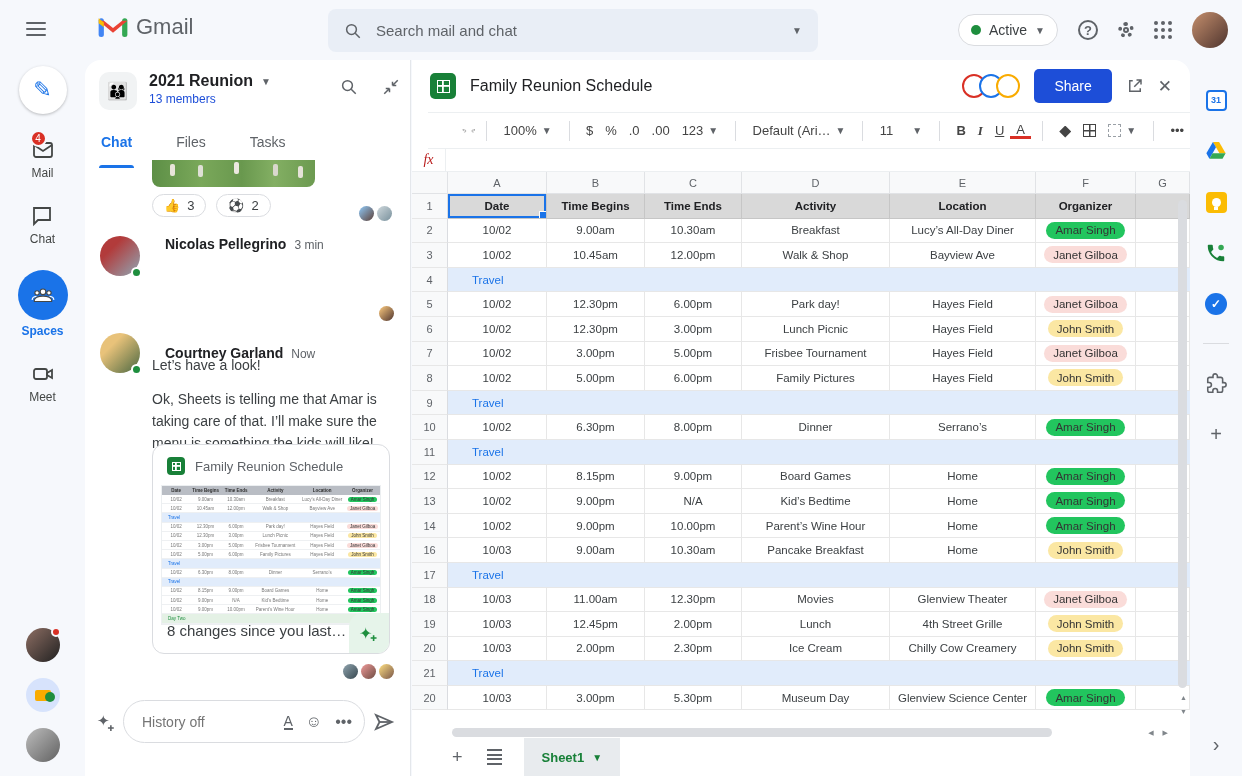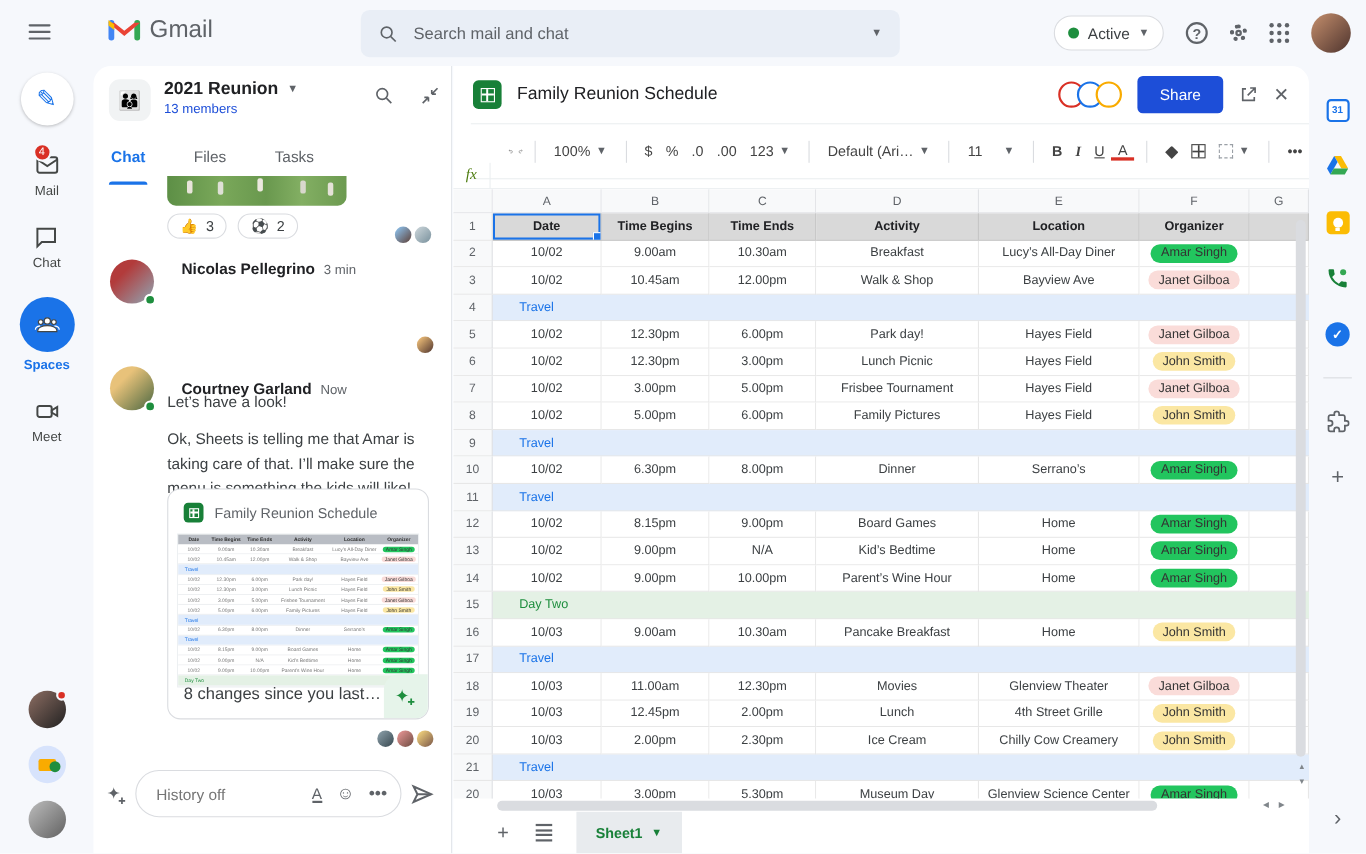--- a/index.html
+++ b/index.html
@@ -104,34 +104,34 @@
   .si28 .tbl { width:13px; height:13px; }
   .si18 .tbl { width:9px; height:9px; }
   .sp-title { font-size:16px; color:#202124; margin-left:14px; }
   .sp-right { margin-left:auto; display:flex; align-items:center; gap:14px; }
   .avstack { display:flex; }
   .avring { width:24px; height:24px; border-radius:50%; border:2px solid; padding:1px; background:#fff; margin-left:-7px; }
   .avring .av { width:100%; height:100%; border-radius:50%; }
   .share-btn { background:#1d4ed8; color:#fff; font-size:14px; border:none; border-radius:5px; padding:9px 20px; cursor:pointer; }
   .x-ic { color:#5f6368; font-size:17px; }
 
-  .toolbar { position:absolute; top:52px; left:16px; right:0; height:51px; border-top:1px solid #eceff1; border-bottom:1px solid #eceff1; display:flex; align-items:center; padding-left:34px; font-size:13px; color:#444; }
+  .toolbar { position:absolute; top:52px; left:16px; right:0; height:37px; border-top:1px solid #eceff1; border-bottom:1px solid #eceff1; display:flex; align-items:center; padding-left:34px; font-size:13px; color:#444; }
   .toolbar .sep { width:1px; height:20px; background:#dadce0; margin:0 11px; }
   .tbtn { display:flex; align-items:center; gap:5px; padding:0 6px; cursor:pointer; white-space:nowrap; }
   .tbtn b { font-weight:bold; }
   .tb-i { font-style:italic; font-family:"Liberation Serif",serif; font-weight:bold; }
   .tb-u { text-decoration:underline; }
   .tb-a { border-bottom:3px solid #d93025; line-height:13px; }
   .grid-ic14 { width:13px; height:13px; border:1.5px solid #444;
       background:linear-gradient(#444,#444) center/100% 1.5px no-repeat, linear-gradient(#444,#444) center/1.5px 100% no-repeat; }
   .merge-ic { width:13px; height:13px; border:1.5px dashed #9aa0a6; }
   .bucket { width:12px; height:12px; background:#444; clip-path:polygon(50% 0,100% 50%,50% 100%,0 50%); position:relative; top:1px; }
 
   .fxbar { position:absolute; top:88px; left:0; right:0; height:24px; border-bottom:1px solid #eceff1; display:flex; align-items:center; }
-  .fx { width:34px; text-align:center; color:#4d7c0f; font-family:"Liberation Serif",serif; font-style:italic; font-size:14px; border-right:1px solid #eceff1; height:100%; display:flex; align-items:center; justify-content:center; }
+  .fx { width:34px; text-align:center; color:#b91c1c; font-family:"Liberation Serif",serif; font-style:italic; font-size:14px; border-right:1px solid #eceff1; height:100%; display:flex; align-items:center; justify-content:center; }
 
   .gridwrap { position:absolute; top:112px; left:0; width:778px; height:554px; overflow:hidden; background:#fff; }
   .srow { display:grid; grid-template-columns:36px 99px 98px 97px 148px 146px 100px 54px; }
   .collet { height:22px; }
   .collet .cell { background:#f8f9fa; color:#5f6368; font-size:11px; display:flex; align-items:center; justify-content:center; border-right:1px solid #e1e3e6; border-bottom:1px solid #e1e3e6; }
   .r { height:24.6px; }
   .rn { background:#f8f9fa; color:#5f6368; font-size:11px; display:flex; align-items:center; justify-content:center; border-right:1px solid #dadce0; border-bottom:1px solid #e7e7e7; }
   .c { font-size:11.5px; color:#3c4043; display:flex; align-items:center; justify-content:center; border-right:1px solid #e7e7e7; border-bottom:1px solid #e7e7e7; background:#fff; white-space:nowrap; overflow:hidden; }
   .hrow .c { background:#d9d9d9; font-weight:bold; color:#202124; border-right:1px solid #c6c6c6; border-bottom:1px solid #c6c6c6; }
   .selcell { box-shadow:inset 0 0 0 2px #1a73e8; position:relative; }
@@ -704,24 +704,20 @@
           <div class="c">9.00pm</div>
           <div class="c">10.00pm</div>
           <div class="c">Parent’s Wine Hour</div>
           <div class="c">Home</div>
           <div class="c">
             <span class="chip chip-cyan">Amar Singh</span>
           </div>
           <div class="c"></div>
         </div>
         <div class="srow r">
-          <div class="rn">15</div>
-          <div class="band d">Day Two</div>
-        </div>
-        <div class="srow r">
           <div class="rn">16</div>
           <div class="c">10/03</div>
           <div class="c">9.00am</div>
           <div class="c">10.30am</div>
           <div class="c">Pancake Breakfast</div>
           <div class="c">Home</div>
           <div class="c">
             <span class="chip chip-yellow">John Smith</span>
           </div>
           <div class="c"></div>

